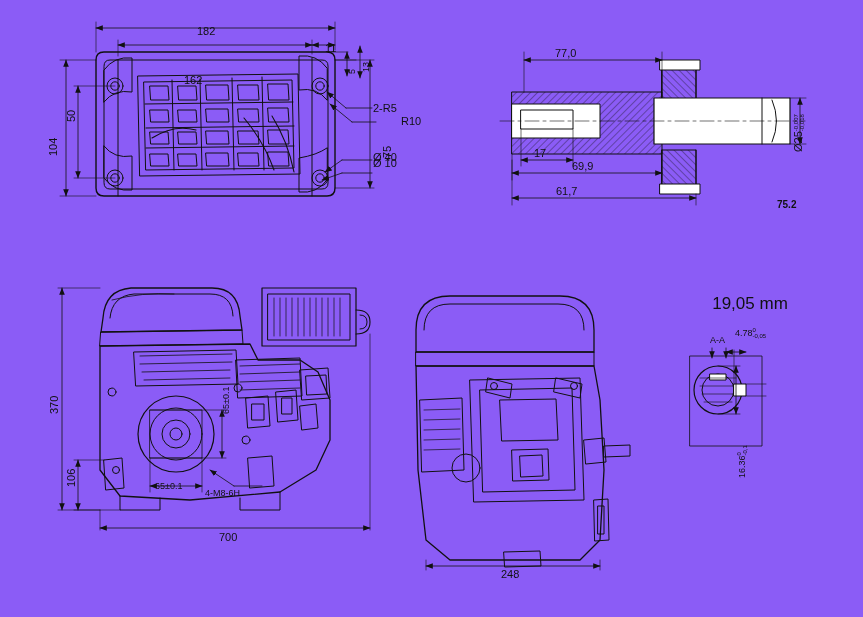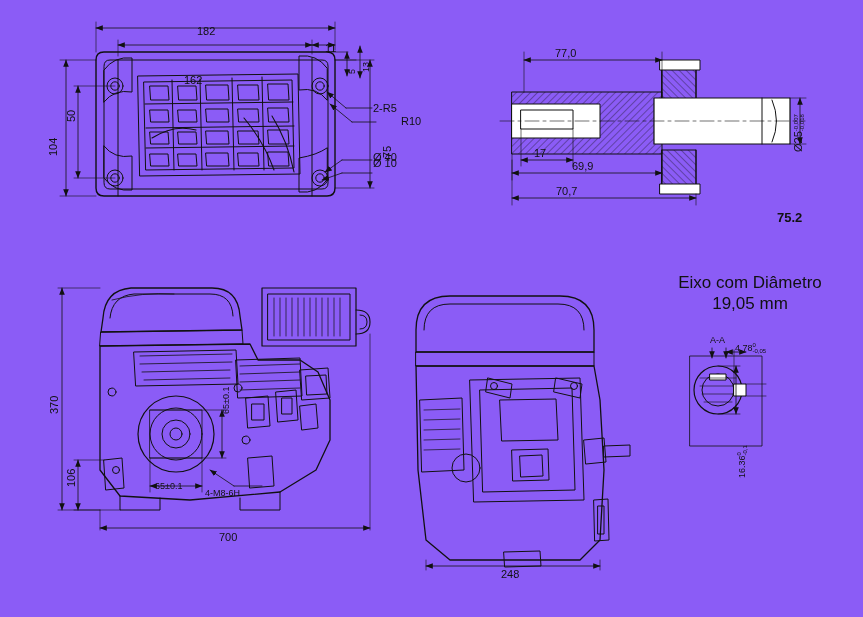--- a/index.html
+++ b/index.html
@@ -24,21 +24,21 @@
   }
   .dimtext {
     position: absolute;
     font-family: "Liberation Sans", sans-serif;
     font-size: 11px;
     color: #111111;
     white-space: nowrap;
     line-height: 1;
   }
   .dimtext.small { font-size: 9px; }
-  .dimtext.tiny  { font-size: 13px; margin-top: 11px; }
+  .dimtext.tiny  { font-size: 10px; }
   .dimtext.rot90 {
     transform: rotate(-90deg);
     transform-origin: left top;
   }
   .note {
     position: absolute;
     font-family: "Liberation Sans", sans-serif;
     font-size: 17px;
     color: #111111;
     white-space: nowrap;
@@ -363,41 +363,41 @@
   <div class="dimtext rot90" style="left:48px; top:156px;">104</div>
   <div class="dimtext rot90" style="left:382px; top:158px;">75</div>
   <div class="dimtext" style="left:373px; top:103px;">2-R5</div>
   <div class="dimtext" style="left:377px; top:116px;margin-left:24px;">R10</div>
   <div class="dimtext" style="left:373px; top:152px;">Ø 40</div>
   <div class="dimtext" style="left:373px; top:158px;">Ø 10</div>
 
   <div class="dimtext" style="left:555px; top:48px;">77,0</div>
   <div class="dimtext" style="left:534px; top:148px;">17</div>
   <div class="dimtext" style="left:572px; top:161px;">69,9</div>
-  <div class="dimtext" style="left:556px; top:186px;">70,7</div>
+  <div class="dimtext" style="left:556px; top:186px;">61,7</div>
   <div class="dimtext rot90" style="left:793px; top:152px;">
     <span>Ø25</span><span class="frac"><span style="display:block">-0,007</span><span style="display:block">-0,018</span></span>
   </div>
   <div class="dimtext tiny" style="left:777px; top:200px; font-weight:bold;">75.2</div>
 
   <div class="note" style="left:650px; top:272px; width:200px;">
-    <span>Eixo com Diâmetro</span><br>
+    <br>
     <span>19,05 mm</span>
   </div>
 
   <div class="dimtext rot90" style="left:49px; top:414px;">370</div>
   <div class="dimtext rot90" style="left:66px; top:487px;">106</div>
   <div class="dimtext" style="left:219px; top:532px;">700</div>
   <div class="dimtext small rot90" style="left:222px; top:414px;">65±0.1</div>
   <div class="dimtext small" style="left:155px; top:482px;">65±0.1</div>
   <div class="dimtext small" style="left:205px; top:489px;">4-M8-6H</div>
 
   <div class="dimtext" style="left:501px; top:569px;text-align:center;">248</div>
 
   <div class="dimtext small" style="left:710px; top:336px;">A-A</div>
-  <div class="dimtext small" style="left:735px; top:342px;">
+  <div class="dimtext small" style="left:735px; top:327px;">
     <span>4.78</span><span class="frac"><span style="display:block">0</span><span style="display:block">-0,05</span></span>
   </div>
   <div class="dimtext small rot90" style="left:736px; top:478px;">
     <span>16.36</span><span class="frac"><span style="display:block">0</span><span style="display:block">-0,1</span></span>
   </div>
 
 </div>
 
 </body></html>

